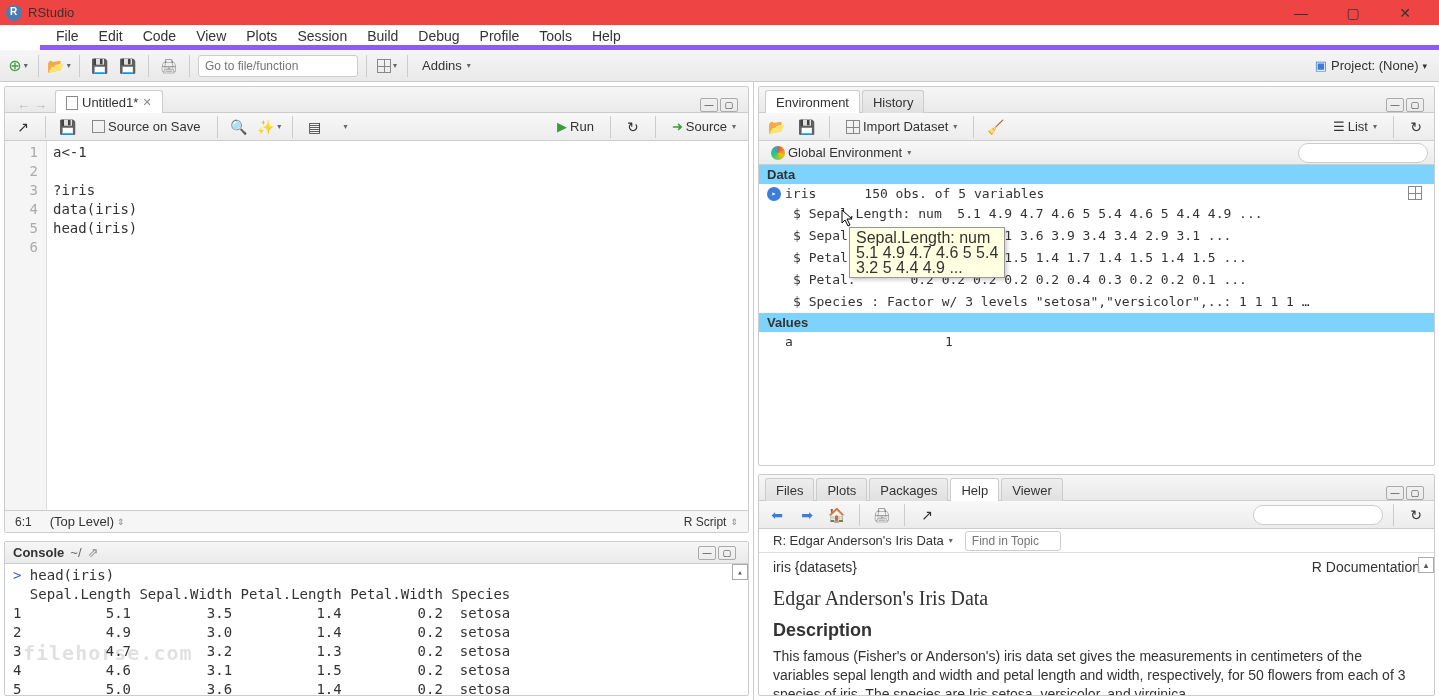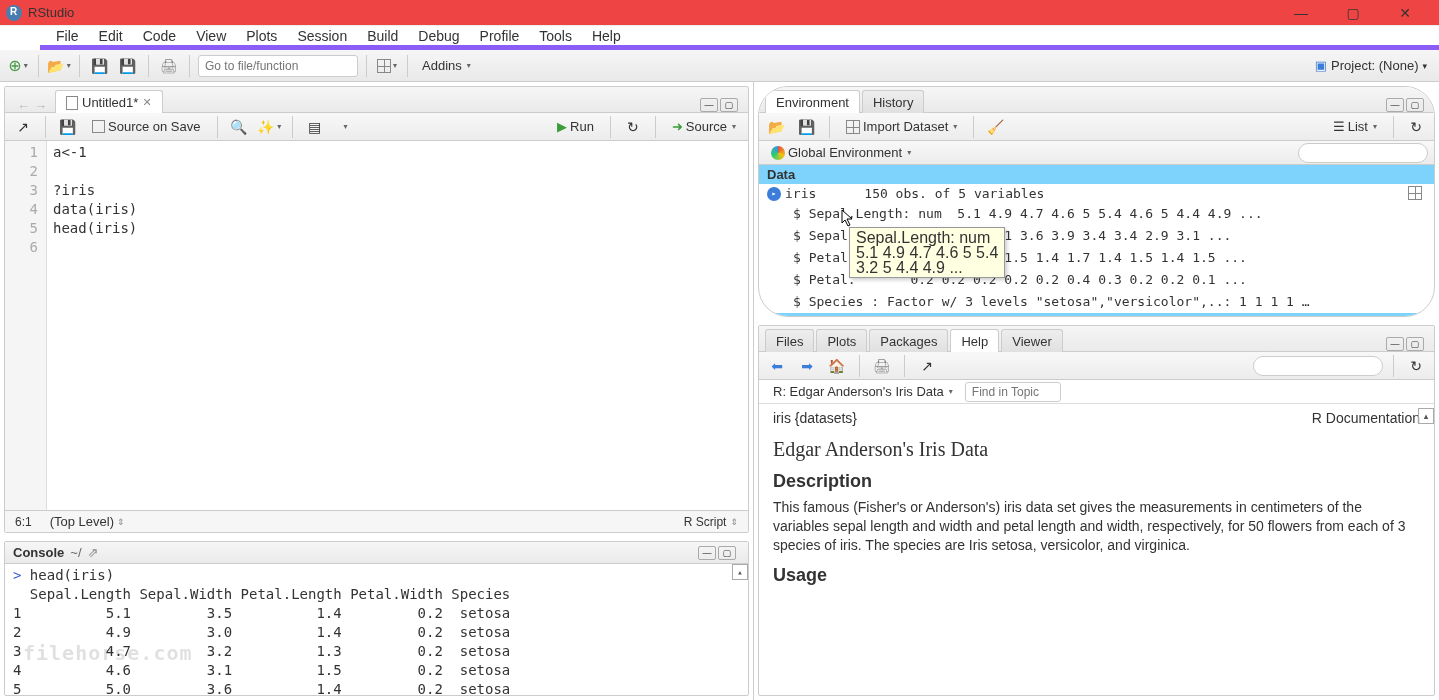--- a/index.html
+++ b/index.html
@@ -18,21 +18,21 @@
 .tb-drop::after { content: "▾"; font-size: 8px; margin-left: 2px; color: #666; }
 .tb-sep { width: 1px; height: 22px; background: #ccc; margin: 0 4px; }
 .goto-input { width: 160px; height: 22px; border: 1px solid #ccc; border-radius: 3px; padding: 0 6px; background: #fff; font-size: 12px; color: #888; }
 .project-box { margin-left: auto; display: flex; align-items: center; gap: 4px; padding: 0 6px; font-size: 13px; cursor: pointer; }
 .main { display: flex; height: calc(700px - 26px - 24px - 32px); }
 .left-col { width: 754px; display: flex; flex-direction: column; border-right: 1px solid #ccc; }
 .right-col { flex: 1; display: flex; flex-direction: column; }
 .pane { display: flex; flex-direction: column; border: 1px solid #ccc; margin: 4px; border-radius: 2px; background: #fff; overflow: hidden; }
 .source-pane { height: 447px; }
 .console-pane { flex: 1; }
-.env-pane { height: 231px; border-radius: 30px; }
+.env-pane { height: 380px; }
 .help-pane { flex: 1; }
 .tab-bar { height: 26px; background: linear-gradient(#f6f6f6,#eaeaea); border-bottom: 1px solid #ccc; display: flex; align-items: flex-end; padding: 0 6px; gap: 2px; }
 .tab { padding: 4px 10px 3px 10px; background: #fff; border: 1px solid #ccc; border-bottom: none; border-radius: 3px 3px 0 0; cursor: pointer; font-size: 13px; display: flex; align-items: center; gap: 4px; position: relative; top: 1px; }
 .tab.inactive { background: linear-gradient(#eee,#e0e0e0); }
 .tab-icon-doc { width: 12px; height: 14px; background: #fff; border: 1px solid #888; position: relative; }
 .tab-close { font-size: 11px; color: #888; cursor: pointer; }
 .tab-spacer { flex: 1; }
 .pane-controls { display: flex; gap: 2px; padding: 0 4px; align-items: center; }
 .pane-ctrl-btn { width: 18px; height: 14px; border: 1px solid #aaa; border-radius: 2px; cursor: pointer; font-size: 9px; display: flex; align-items: center; justify-content: center; }
 .sub-toolbar { height: 28px; background: linear-gradient(#f8f8f8,#ececec); border-bottom: 1px solid #ccc; display: flex; align-items: center; padding: 0 6px; gap: 6px; }

